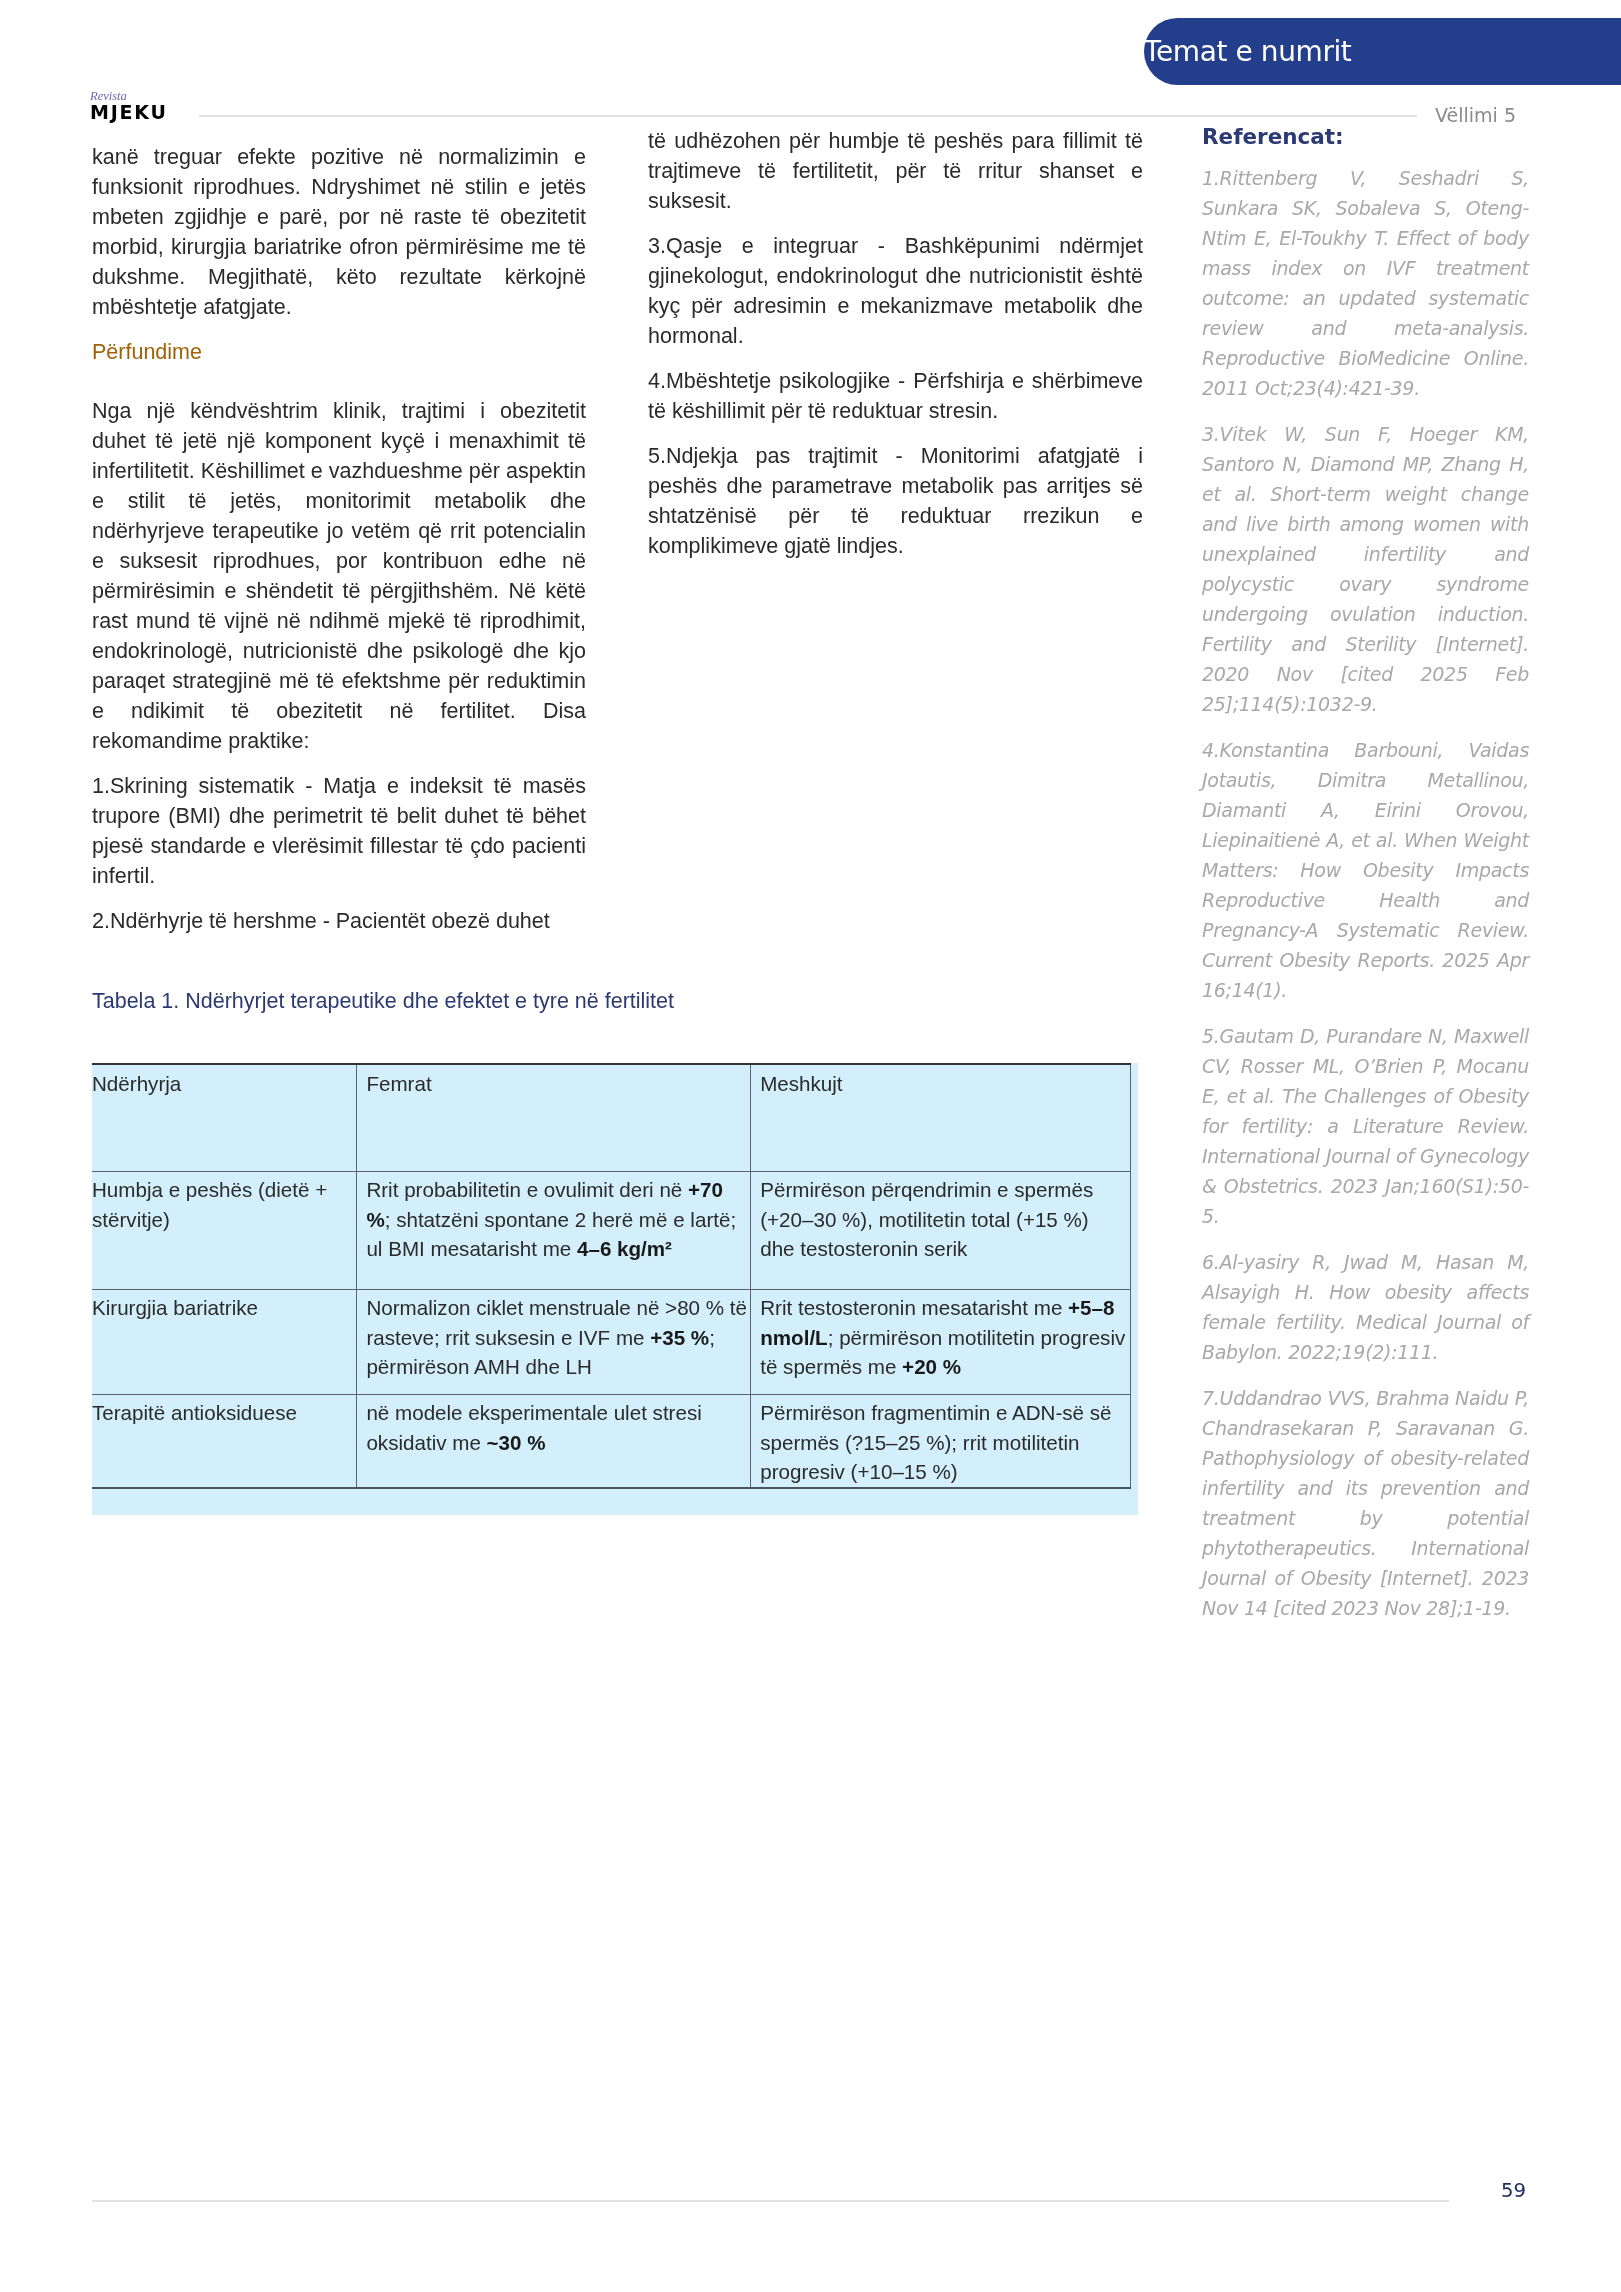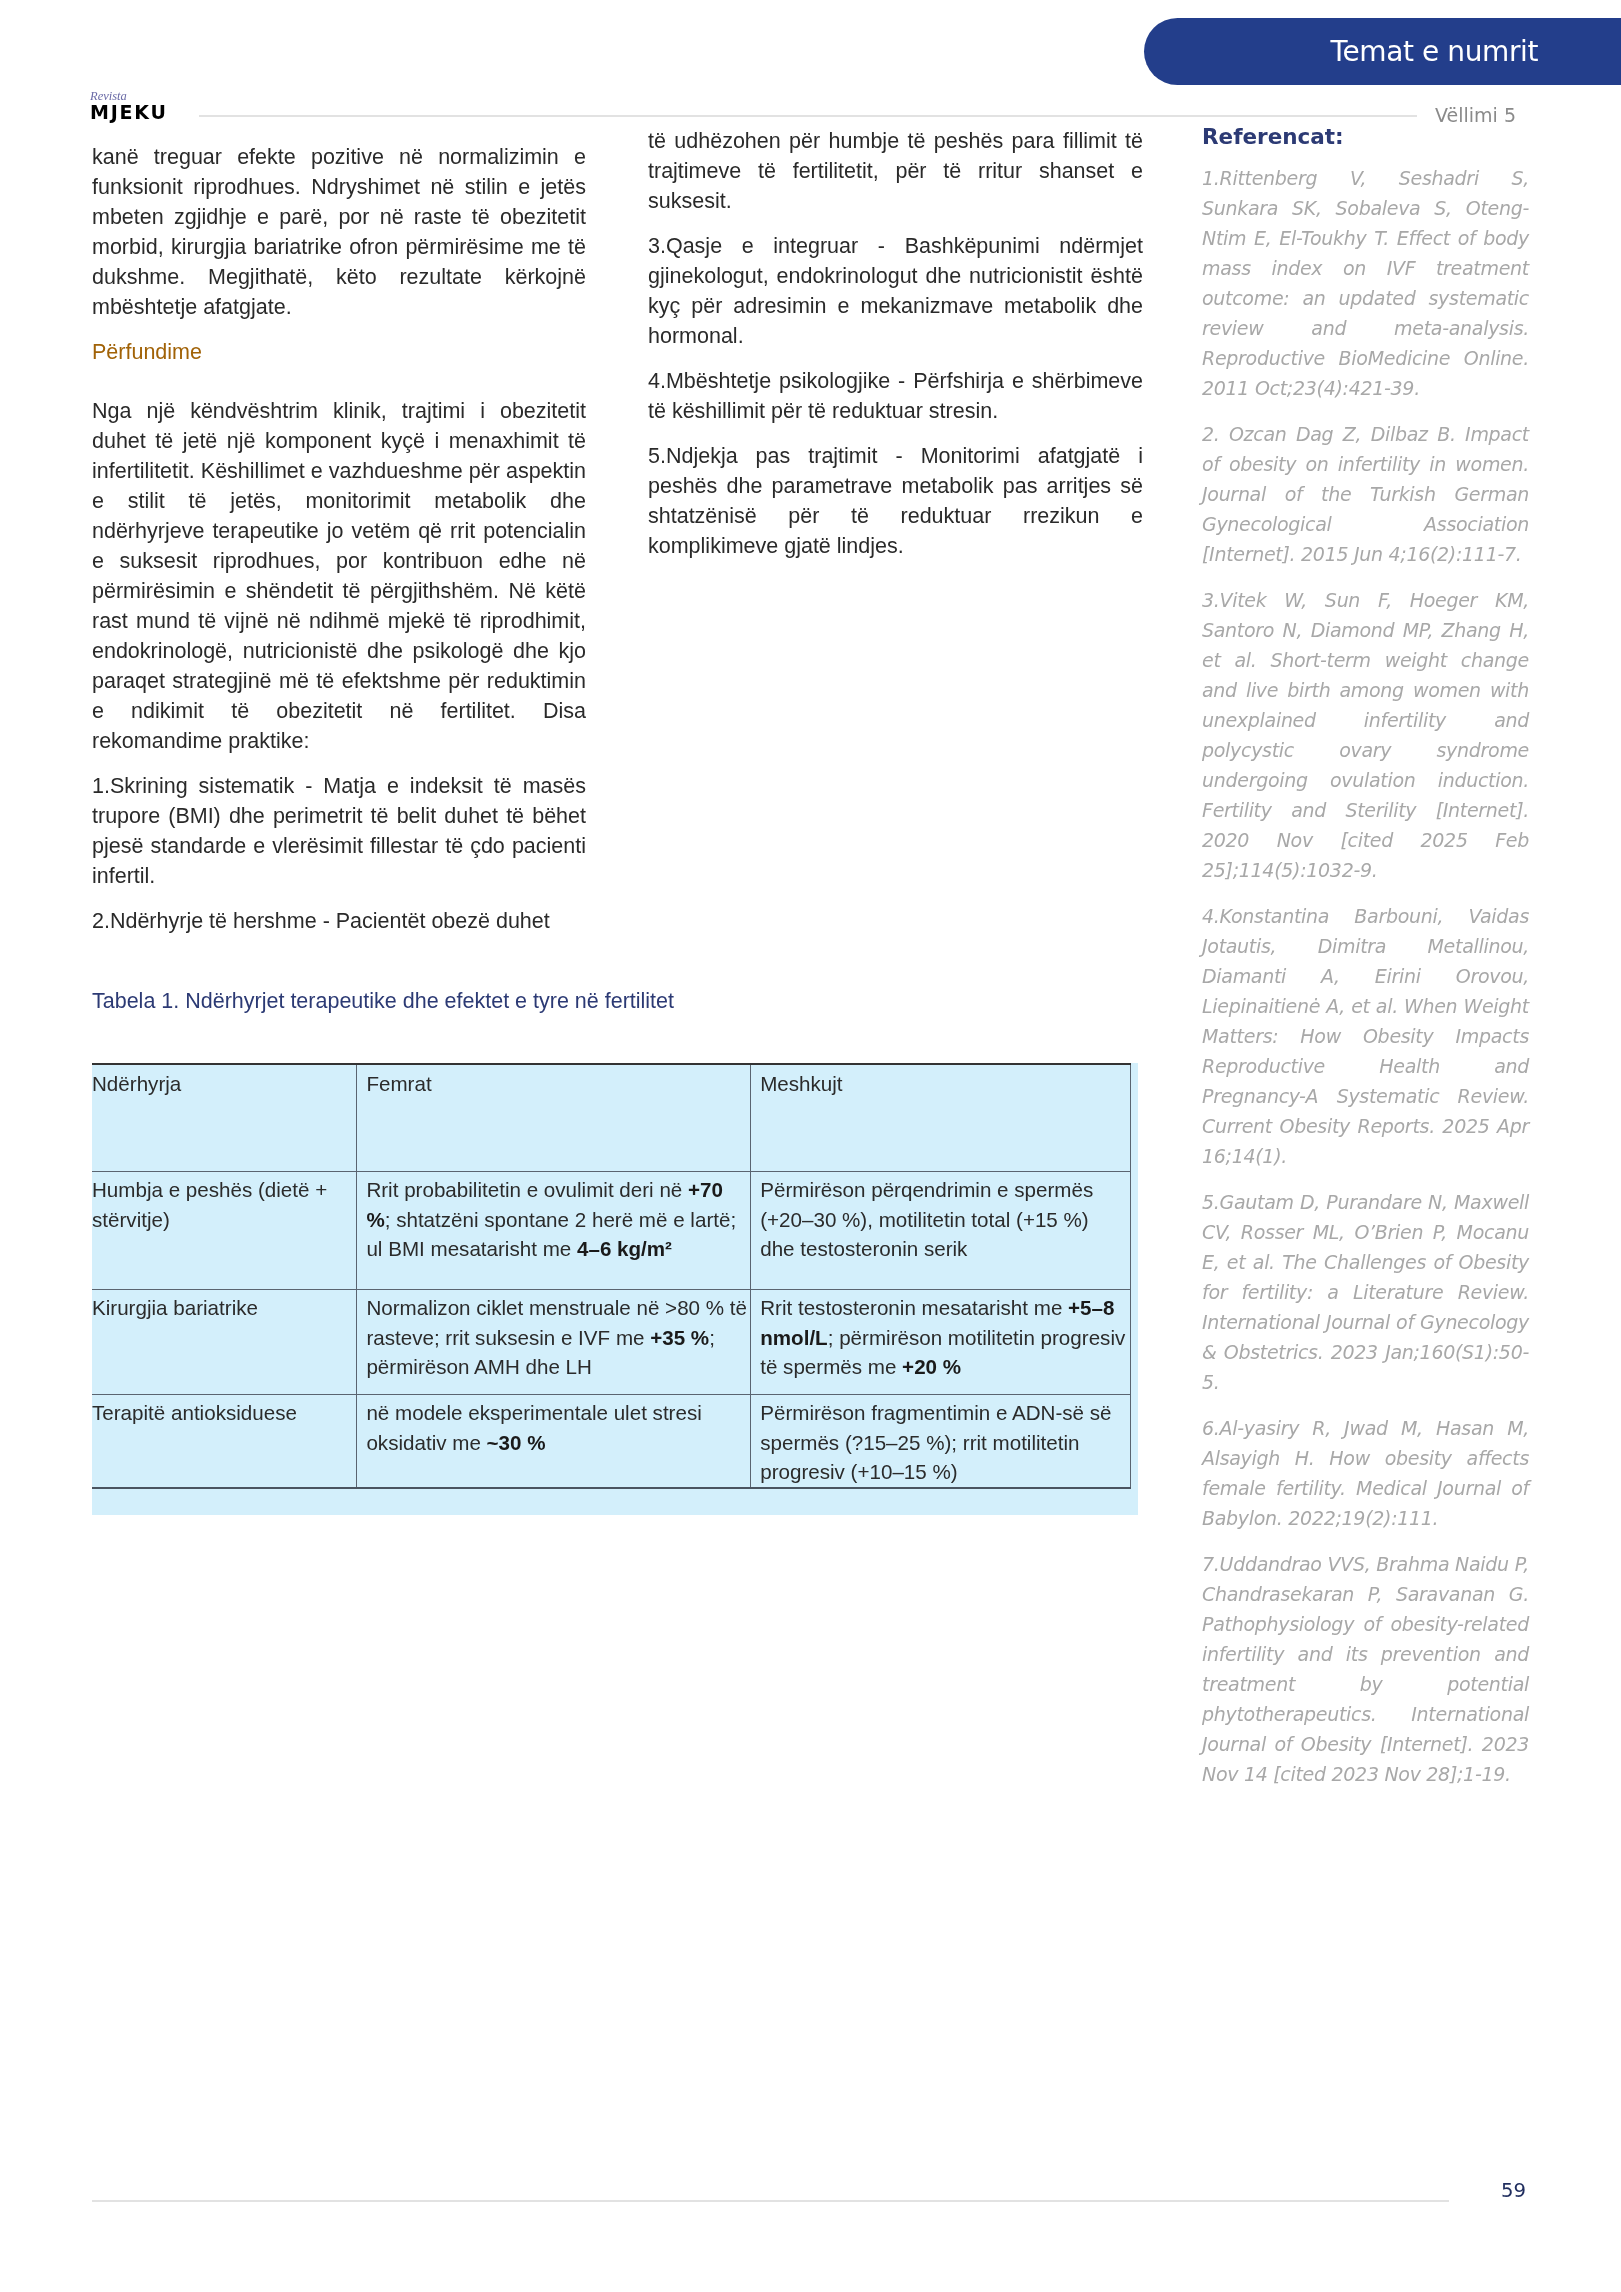--- a/index.html
+++ b/index.html
@@ -3,21 +3,21 @@
 <meta charset="utf-8">
 <style>
   * { box-sizing: border-box; margin: 0; padding: 0; }
   html, body { width: 1621px; height: 2293px; background: #ffffff; }
   body { position: relative; font-family: "Liberation Sans", sans-serif; color: #2a2a2a; overflow: hidden; }
 
   .header-tab {
     position: absolute; left: 1144px; top: 18px; width: 477px; height: 67px;
     background: #233e8b; border-radius: 34px 0 0 34px;
     color: #ffffff; font-family: "DejaVu Sans", sans-serif; font-size: 28px;
-    display: flex; align-items: center; justify-content: flex-end; padding-right: 83px;
+    display: flex; align-items: center; justify-content: flex-start; padding-right: 83px;
     letter-spacing: -0.4px;
   }
   .logo { position: absolute; left: 90px; top: 90px; }
   .logo-small { font-family: "Liberation Serif", serif; font-style: italic; font-size: 12.5px; color: #6a6aa6; line-height: 12.5px; }
   .logo-big { font-family: "DejaVu Sans", sans-serif; font-weight: bold; font-size: 19px; color: #000000; letter-spacing: 1.8px; line-height: 19.7px; }
   .header-rule { position: absolute; left: 199px; top: 115px; width: 1218px; height: 1.8px; background: #e2e2e2; }
   .volume { position: absolute; left: 1435px; top: 104px; font-family: "DejaVu Sans", sans-serif; font-size: 19px; color: #8a8a8a; }
 
   .col { position: absolute; font-size: 21.5px; line-height: 30px; color: #2a2a2a; }
   .col p { text-align: justify; margin-bottom: 15px; }
@@ -103,21 +103,20 @@
       <td class="c2"><span>në modele eksperimentale ulet stresi oksidativ me </span><b>~30 %</b><span></span><b></b><span></span></td>
       <td class="c3"><span>Përmirëson fragmentimin e ADN-së së spermës (?15–25 %); rrit motilitetin progresiv (+10–15 %)</span><b></b><span></span><b></b><span></span></td>
     </tr>
   </tbody>
     </table>
 </div>
 
 <div class="refs">
   <div class="refs-title">Referencat:</div>
   <div class="ref">1.Rittenberg V, Seshadri S, Sunkara SK, Sobaleva S, Oteng-Ntim E, El-Toukhy T. Effect of body mass index on IVF treatment outcome: an updated systematic review and meta-analysis. Reproductive BioMedicine Online. 2011 Oct;23(4):421-39.</div>
-  <div class="ref">2. Ozcan Dag Z, Dilbaz B. Impact of obesity on infertility in women. Journal of the Turkish German Gynecological Association [Internet]. 2015 Jun 4;16(2):111-7.</div>
   <div class="ref">3.Vitek W, Sun F, Hoeger KM, Santoro N, Diamond MP, Zhang H, et al. Short-term weight change and live birth among women with unexplained infertility and polycystic ovary syndrome undergoing ovulation induction. Fertility and Sterility [Internet]. 2020 Nov [cited 2025 Feb 25];114(5):1032-9.</div>
   <div class="ref">4.Konstantina Barbouni, Vaidas Jotautis, Dimitra Metallinou, Diamanti A, Eirini Orovou, Liepinaitienė A, et al. When Weight Matters: How Obesity Impacts Reproductive Health and Pregnancy-A Systematic Review. Current Obesity Reports. 2025 Apr 16;14(1).</div>
   <div class="ref">5.Gautam D, Purandare N, Maxwell CV, Rosser ML, O’Brien P, Mocanu E, et al. The Challenges of Obesity for fertility: a Literature Review. International Journal of Gynecology &amp; Obstetrics. 2023 Jan;160(S1):50-5.</div>
   <div class="ref">6.Al-yasiry R, Jwad M, Hasan M, Alsayigh H. How obesity affects female fertility. Medical Journal of Babylon. 2022;19(2):111.</div>
   <div class="ref">7.Uddandrao VVS, Brahma Naidu P, Chandrasekaran P, Saravanan G. Pathophysiology of obesity-related infertility and its prevention and treatment by potential phytotherapeutics. International Journal of Obesity [Internet]. 2023 Nov 14 [cited 2023 Nov 28];1-19.</div>
 </div>
 
 <div class="footer-rule"></div>
 <div class="page-num">59</div>
 

